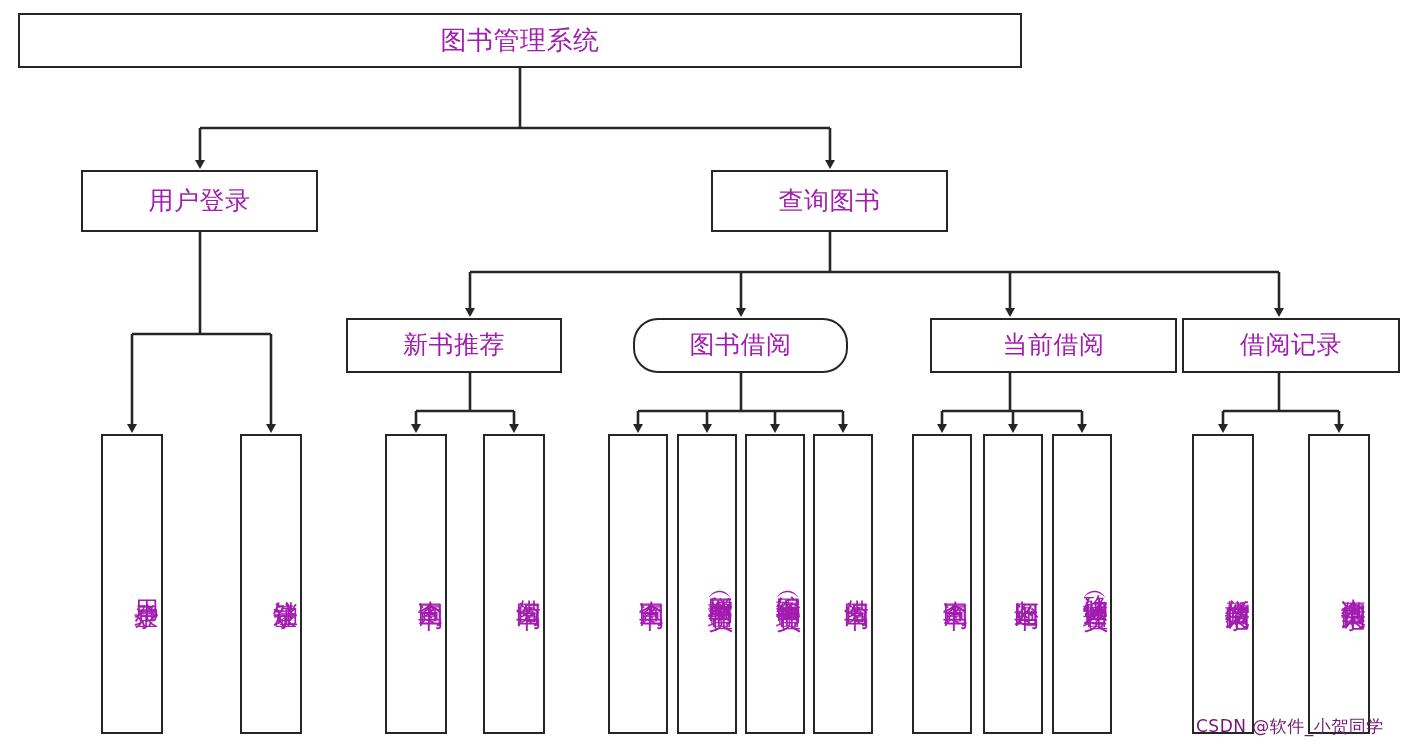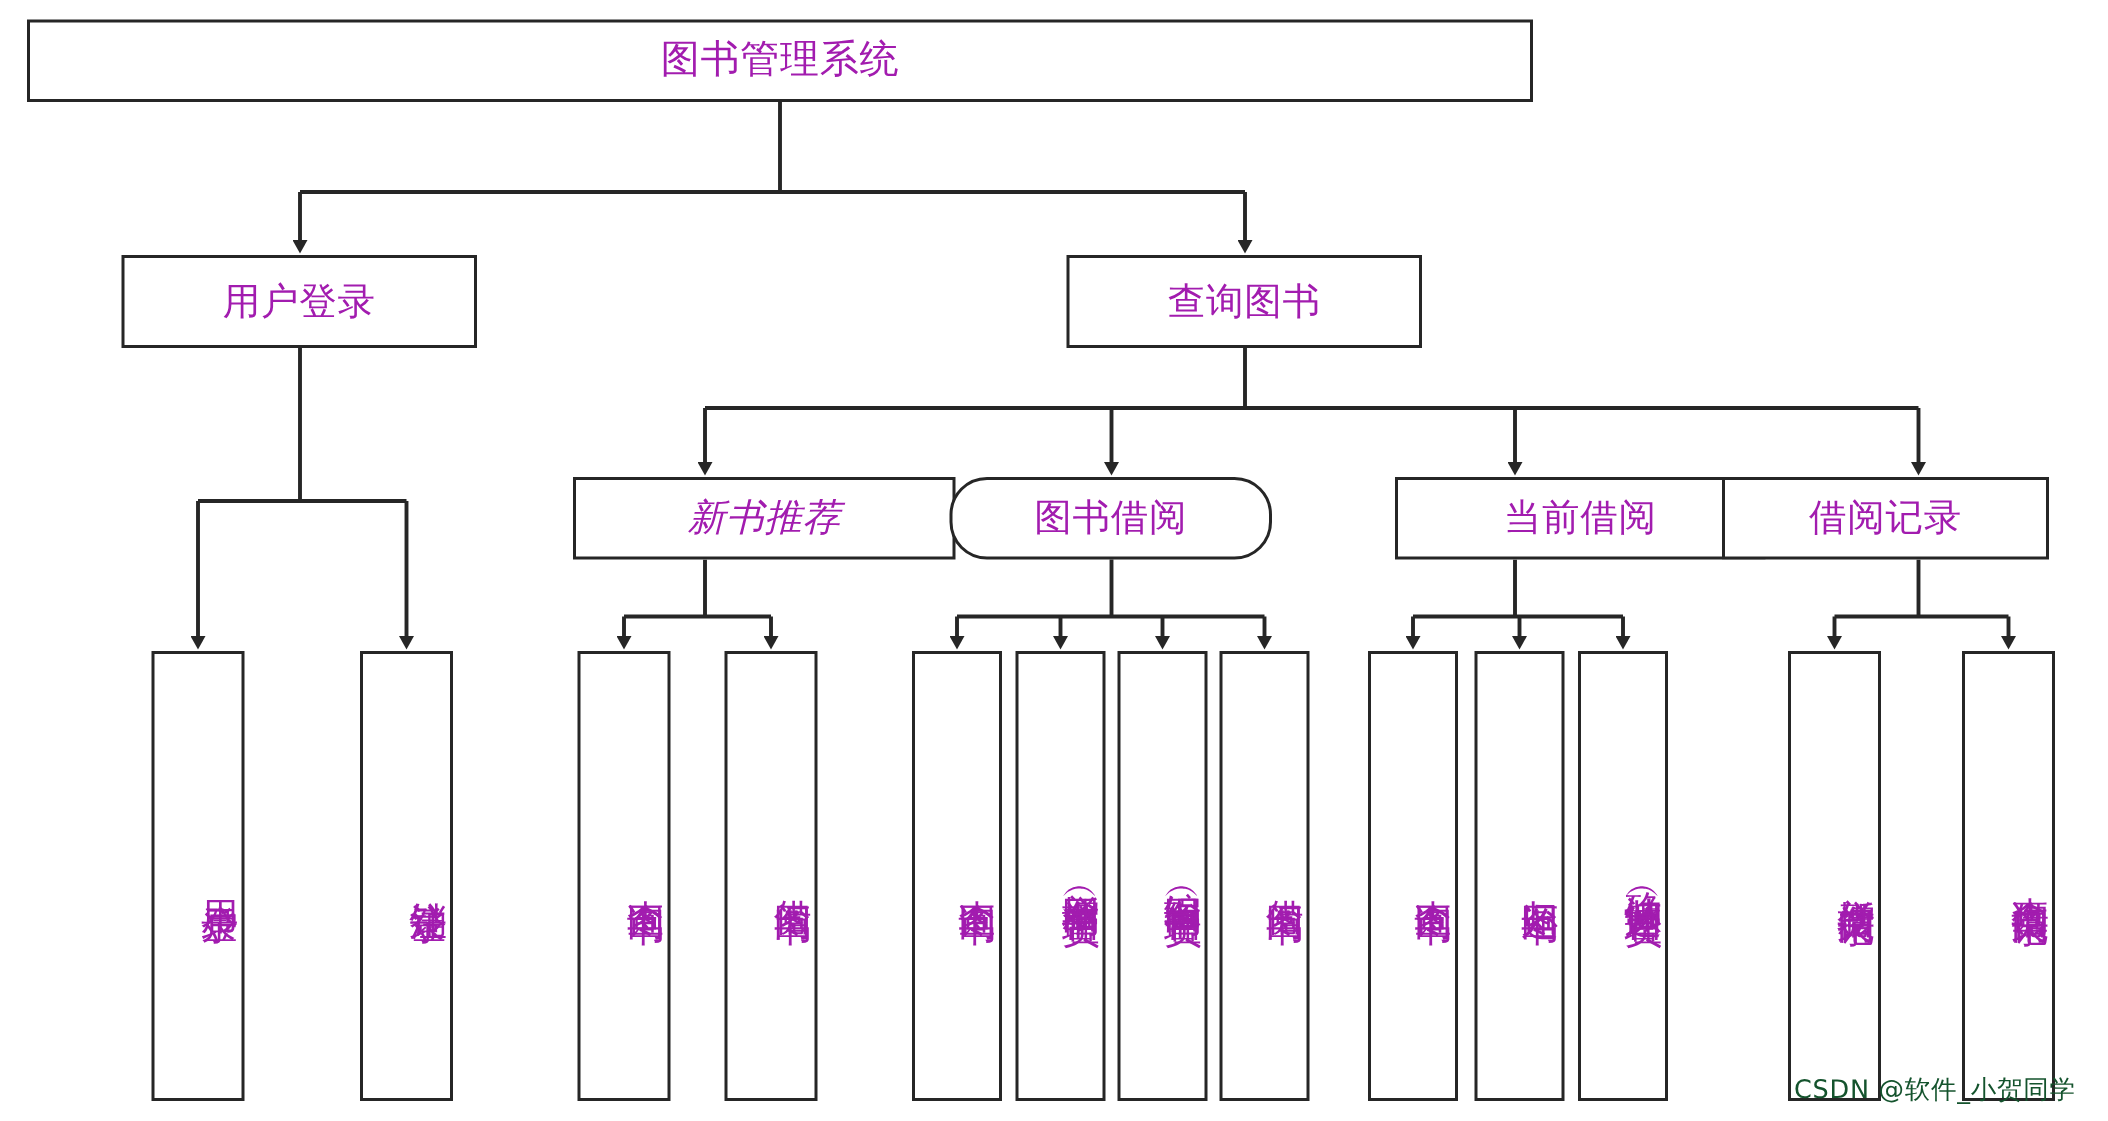--- a/index.html
+++ b/index.html
@@ -52,21 +52,21 @@
     justify-content:center;
   }
   .node-v .vtext{
     writing-mode:vertical-rl;
     text-orientation:upright;
     display:block;
   }
   .watermark{
     position:absolute;
     font-size:17px;
-    color:#14532d;
+    color:#701a75;
     white-space:nowrap;
     z-index:5;
     letter-spacing:0.5px;
   }
 </style>
 </head>
 <body>
 
 <div id="diagram">
 
@@ -116,30 +116,30 @@
   <div id="nodes">
       <div class="node node-h node-root" style="left: 18px; top: 13px; width: 1004px; height: 55px;">
         <span class="htext">图书管理系统</span>
       </div>
       <div class="node node-h" style="left: 81px; top: 170px; width: 237px; height: 62px;">
         <span class="htext">用户登录</span>
       </div>
       <div class="node node-h" style="left: 711px; top: 170px; width: 237px; height: 62px;">
         <span class="htext">查询图书</span>
       </div>
-      <div class="node node-h" style="left: 382px; top: 318px; width: 255px; height: 55px; font-style: italic;">
+      <div class="node node-h" style="left: 346px; top: 318px; width: 216px; height: 55px;">
         <span class="htext">新书推荐</span>
       </div>
       <div class="node node-h" style="left: 633px; top: 318px; width: 215px; height: 55px; border-radius: 25px;">
         <span class="htext">图书借阅</span>
       </div>
       <div class="node node-h" style="left: 930px; top: 318px; width: 247px; height: 55px;">
         <span class="htext">当前借阅</span>
       </div>
-      <div class="node node-h" style="left: 1148px; top: 318px; width: 218px; height: 55px; text-align: center;">
+      <div class="node node-h" style="left: 1182px; top: 318px; width: 218px; height: 55px; text-align: center;">
         <span class="htext">借阅记录</span>
       </div>
       <div class="node node-v" style="left: 101px; top: 434px; width: 62px; height: 300px;">
         <span class="vtext">用户登录</span>
       </div>
       <div class="node node-v" style="left: 240px; top: 434px; width: 62px; height: 300px;">
         <span class="vtext">注销登录</span>
       </div>
       <div class="node node-v" style="left: 385px; top: 434px; width: 62px; height: 300px;">
         <span class="vtext">查询图书</span>

